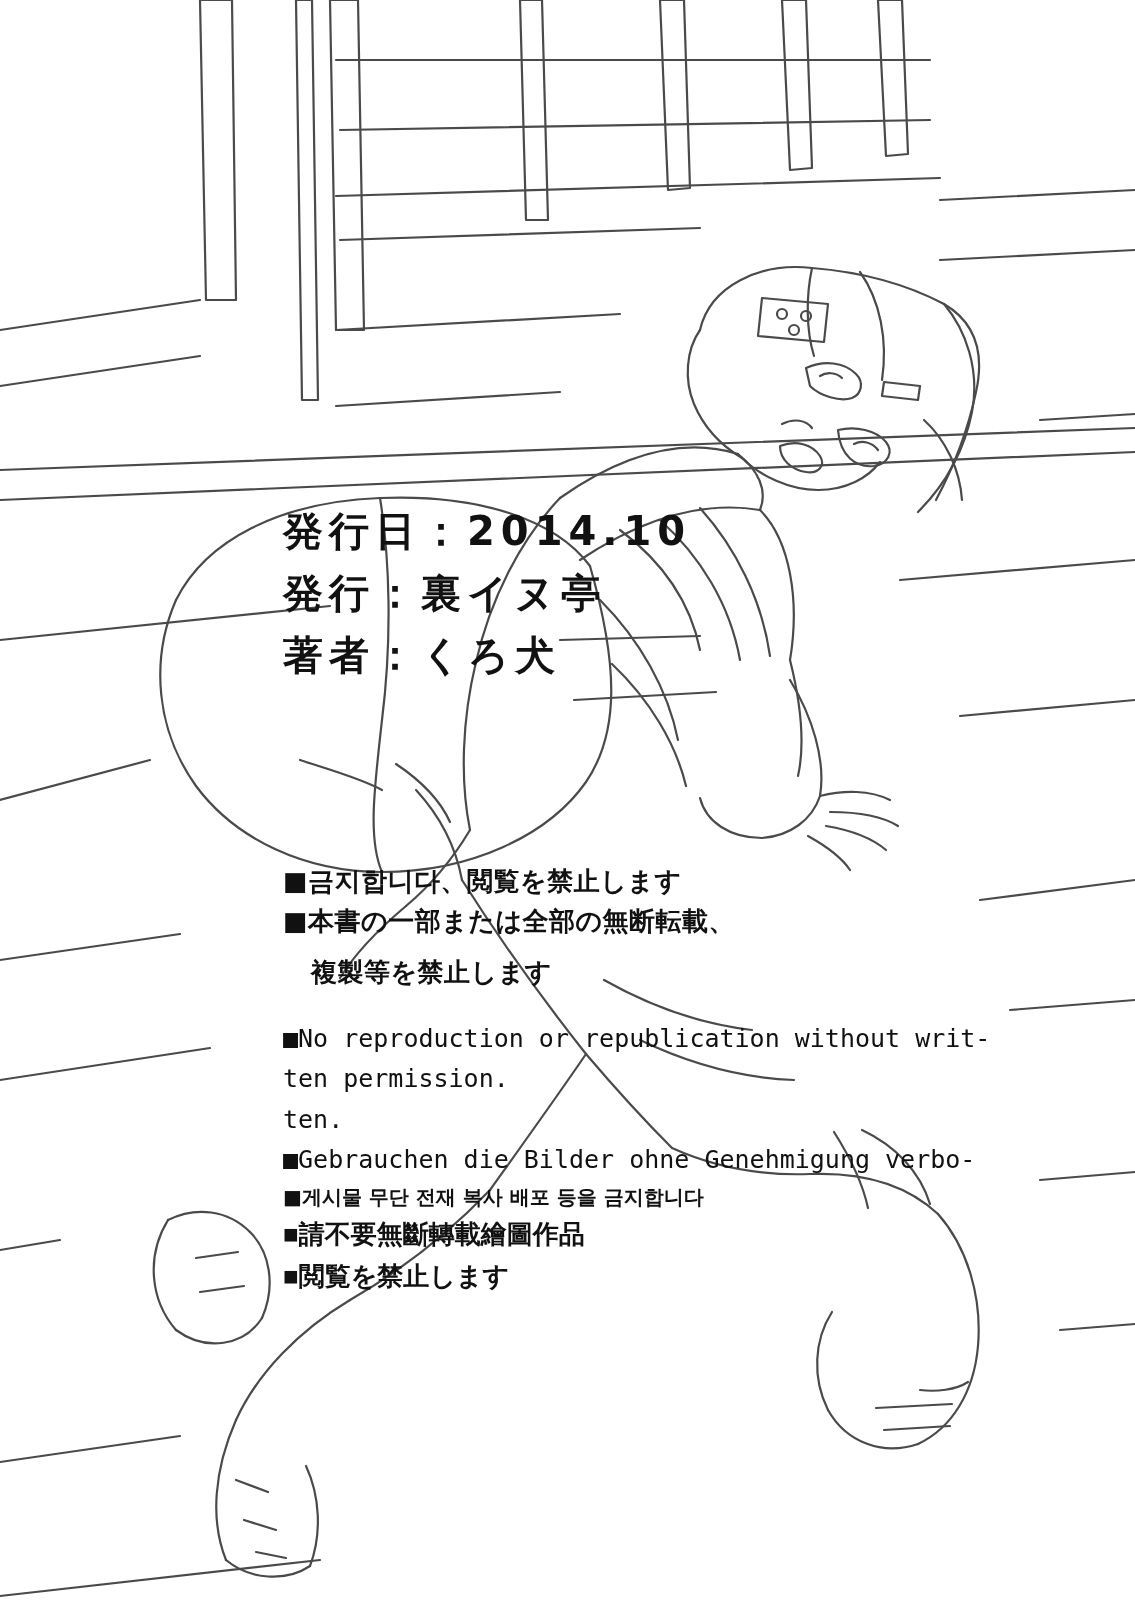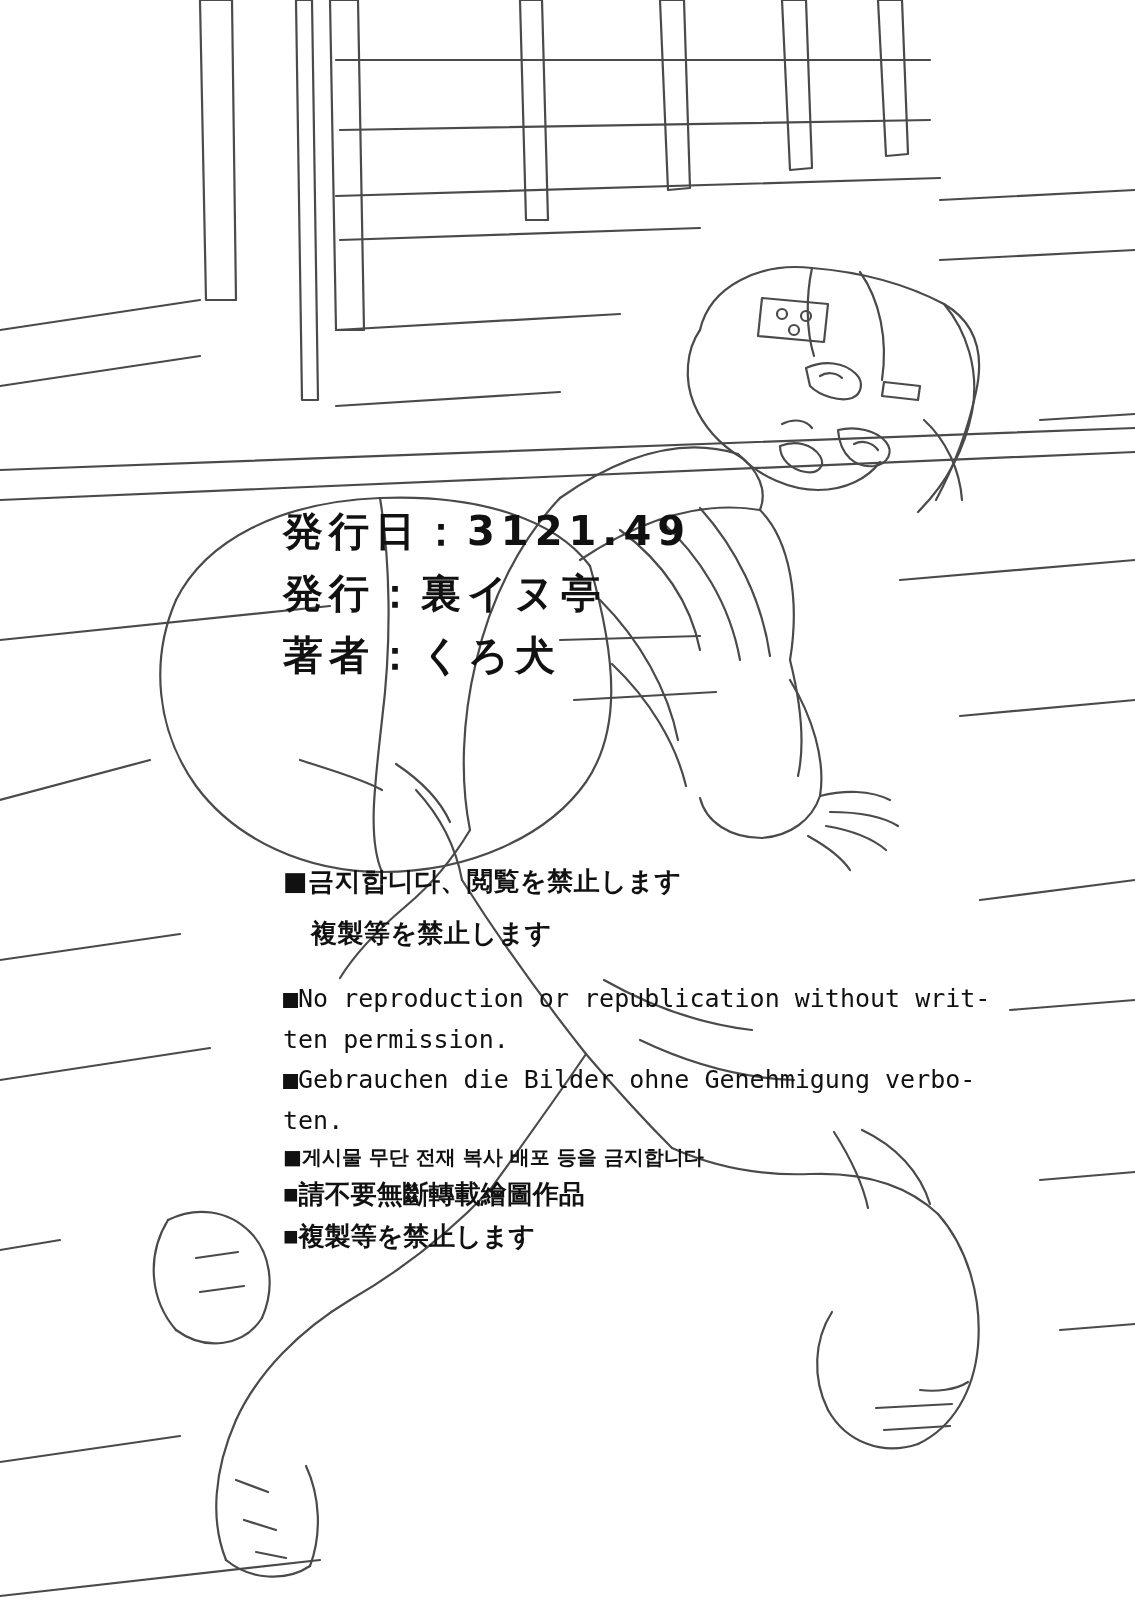--- a/index.html
+++ b/index.html
@@ -213,31 +213,32 @@
       <path d="M0 386 L200 356"></path>
       <path d="M940 200 L1135 190"></path>
       <path d="M940 260 L1135 250"></path>
       <path d="M1040 420 L1135 414"></path>
       <path d="M604 980 C650 1006 700 1024 752 1030"></path>
       <path d="M640 1040 C690 1064 742 1078 794 1080"></path>
     </g>
   </svg>
 
   <div class="colophon">
-    <div class="colophon-line">発行日：3121.49</div>
+    <div class="colophon-line">発行日：2014.10</div>
     <div class="colophon-line">発行：裏イヌ亭</div>
     <div class="colophon-line">著者：くろ犬</div>
   </div>
 
   <div class="notices">
     <div class="notice-jp">■금지합니다、閲覧を禁止します</div>
+    <div class="notice-jp">■本書の一部または全部の無断転載、</div>
     <div class="notice-jp indent">複製等を禁止します</div>
     <div class="gap"></div>
     <div class="notice-latin">■No reproduction or republication without writ-</div>
     <div class="notice-latin">ten permission.</div>
+    <div class="notice-latin">ten.</div>
     <div class="notice-latin">■Gebrauchen die Bilder ohne Genehmigung verbo-</div>
-    <div class="notice-latin">ten.</div>
     <div class="notice-ko">■게시물 무단 전재 복사 배포 등을 금지합니다</div>
     <div class="notice-cjk">■請不要無斷轉載繪圖作品</div>
-    <div class="notice-cjk">■複製等を禁止します</div>
+    <div class="notice-cjk">■閲覧を禁止します</div>
   </div>
 
 </div>
 
 </body></html>

